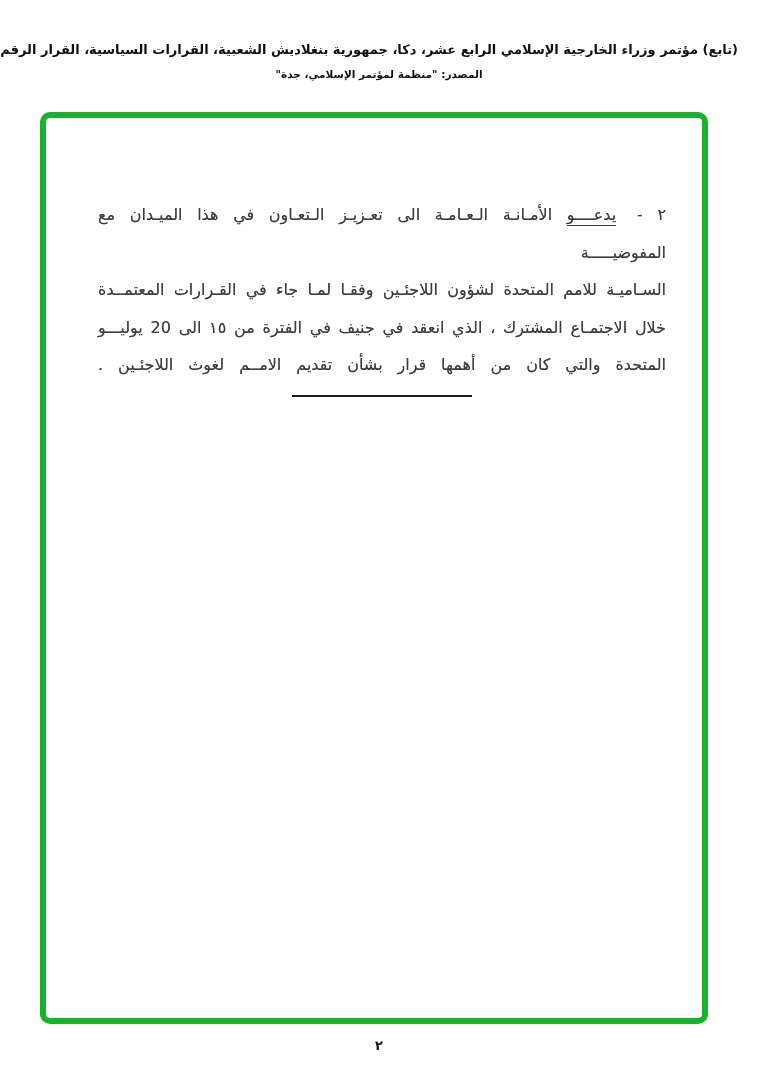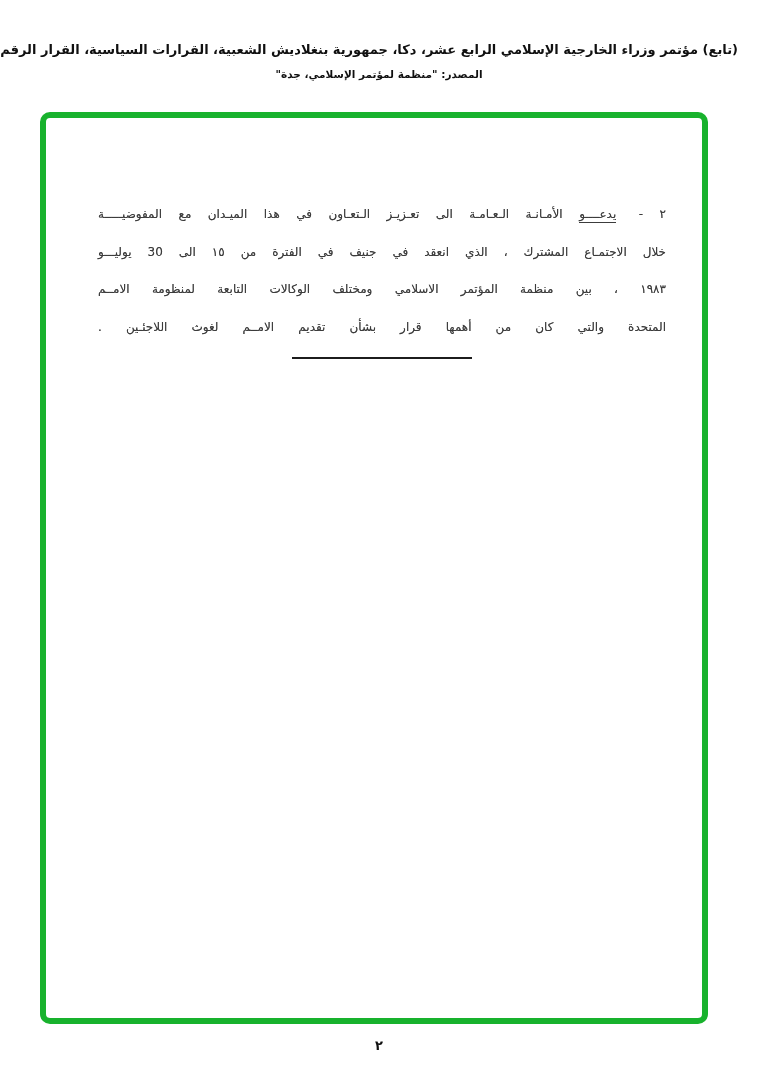--- a/index.html
+++ b/index.html
@@ -47,21 +47,21 @@
     background: #ffffff;
   }
 
   
   .doc-content {
     position: absolute;
     top: 78px;
     right: 36px;
     width: 568px;
     direction: rtl;
-    font-size: 12px;
+    font-size: 16px;
     color: #3c3c3c;
     text-shadow: 0 0 0.6px rgba(40,40,40,0.55);
   }
   .doc-line {
     line-height: 37.5px;
     text-align: justify;
     text-align-last: justify;
     word-spacing: 2px;
   }
   .para-marker { margin-left: 6px; }
@@ -97,20 +97,20 @@
   <div class="header-source">المصدر:  "منظمة لمؤتمر الإسلامي، جدة"</div>
 </div>
 
 <div class="page-frame">
   <div class="doc-content">
     <div class="doc-line">
       <span class="para-marker">٢ -</span>
       <span class="underlined">يدعــــو</span>
       <span>الأمـانـة الـعـامـة الى تعـزيـز الـتعـاون في هذا الميـدان مع المفوضيـــــة</span>
     </div>
-    <div class="doc-line">خلال الاجتمـاع المشترك ، الذي انعقد في جنيف في الفترة من ١٥ الى 30 يوليـــو</div>
-    <div class="doc-line">١٩٨٣ ، بين منظمة المؤتمر الاسلامي ومختلف الوكالات التابعة لمنظومة الامــم</div>
+    <div class="doc-line">السـاميـة للامم المتحدة لشؤون اللاجئـين وفقـا لمـا جاء في القـرارات المعتمــدة</div>
+    <div class="doc-line">خلال الاجتمـاع المشترك ، الذي انعقد في جنيف في الفترة من ١٥ الى 20 يوليـــو</div>
     <div class="doc-line">المتحدة والتي كان من أهمها قرار بشأن تقديم الامــم لغوث اللاجئـين .</div>
     <div class="section-divider"></div>
   </div>
 </div>
 
 <div class="page-number">٢</div>
 
 </body></html>

